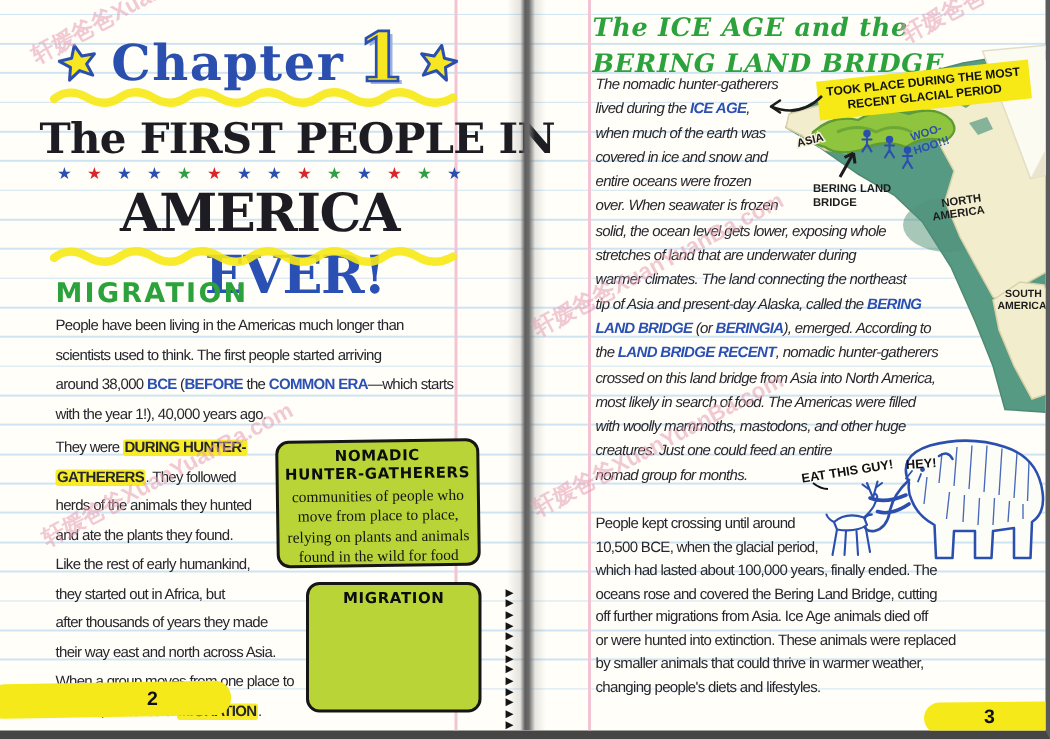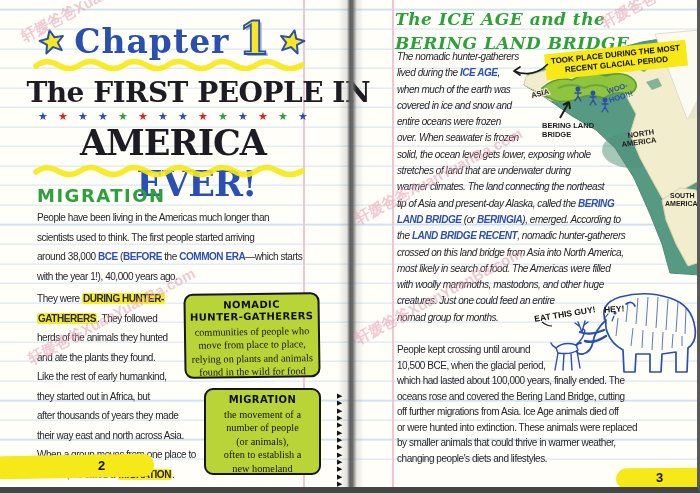--- a/index.html
+++ b/index.html
@@ -147,25 +147,20 @@
     <div class="defbox-title">NOMADIC
 HUNTER-GATHERERS</div>
     <div class="defbox-body">communities of people who
 move from place to place,
 relying on plants and animals
 found in the wild for food</div>
   </div>
 
   <div class="defbox" style="left:204px;top:388px;width:117px;height:87px;">
     <div class="defbox-title">MIGRATION</div>
-    <div class="defbox-body">the movement of a
-number of people
-(or animals),
-often to establish a
-new homeland</div>
   </div>
 
   <div class="swash" style="left:-8px;top:455px;width:162px;height:23px;transform:rotate(-1deg);"></div>
   <span class="pagenum" style="left:98px;top:458px;">2</span>
 
   <div class="rp-title">The ICE AGE and the
 BERING LAND BRIDGE</div>
 
   <div class="abs bodytext rp-para1"><span>The nomadic hunter-gatherers
 lived during the </span><span class="seg-blue">ICE AGE</span><span>,

